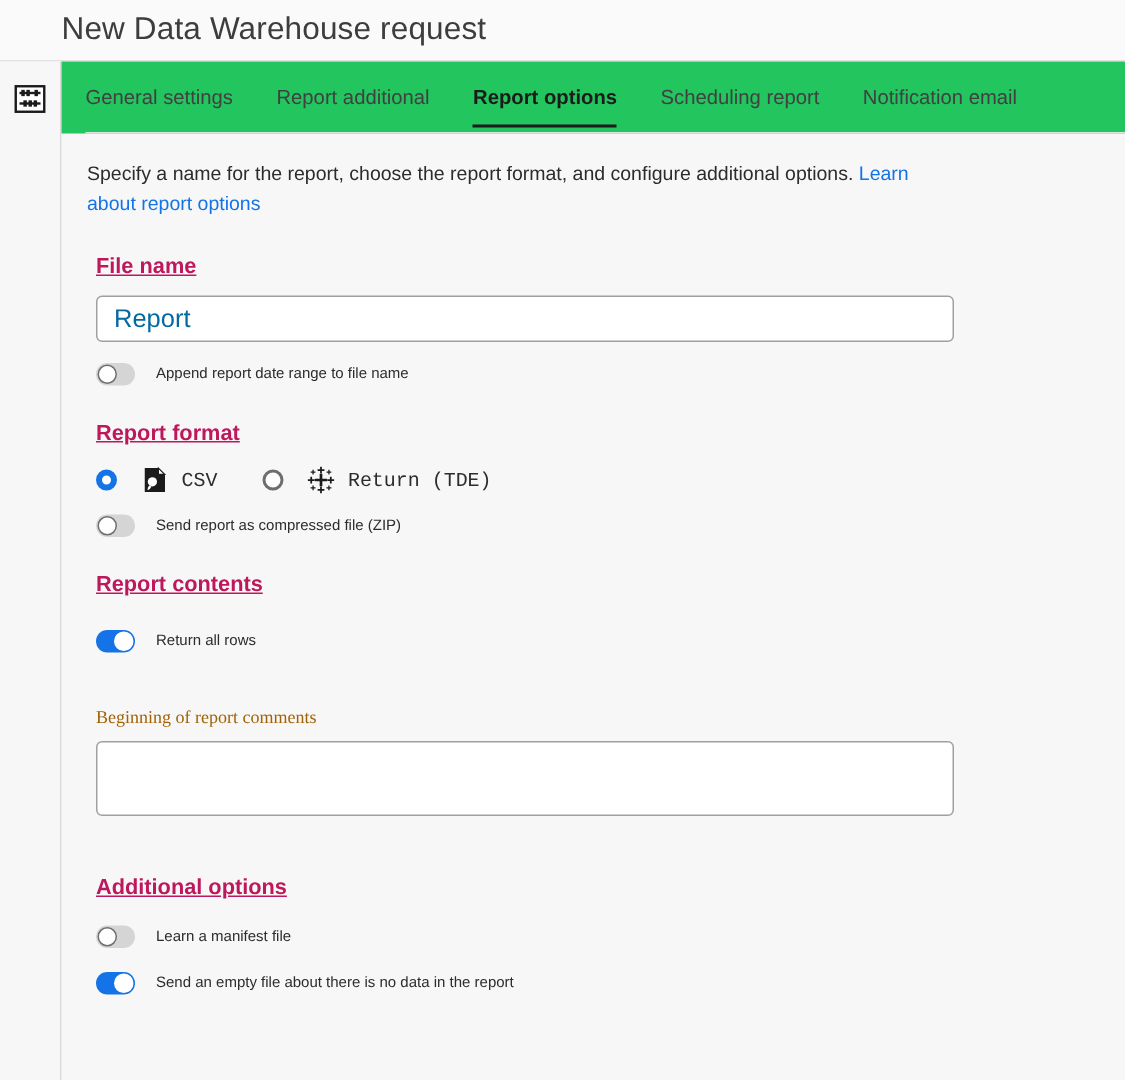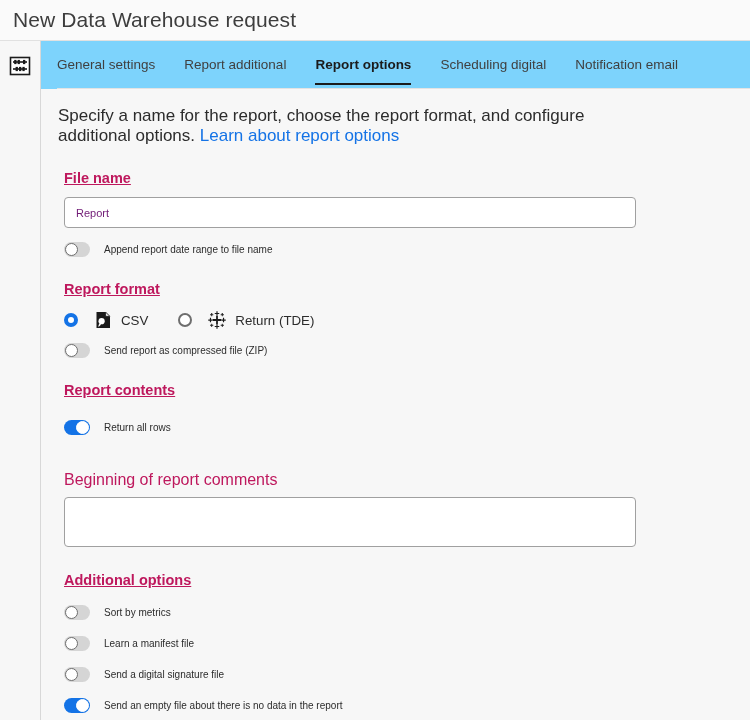--- a/index.html
+++ b/index.html
@@ -16,20 +16,21 @@
   }
 
   
   #app-header {
     height: 41px;
     background: #fafafa;
     border-bottom: 1px solid #e1e1e1;
     display: flex;
     align-items: center;
     box-sizing: border-box;
+    padding-left: 28px;
   }
   #page-title {
     font-size: 21px;
     font-weight: 400;
     color: #3d3d3d;
     padding-left: 13px;
     letter-spacing: .1px;
     white-space: nowrap;
   }
 
@@ -65,21 +66,21 @@
     min-width: 0;
     display: flex;
     flex-direction: column;
     background: #f7f7f7;
   }
 
   
   #tabstrip {
     height: 48px;
     min-height: 48px;
-    background: #7dd3fc;
+    background: #22c55e;
     display: flex;
     align-items: flex-start;
     padding-left: 16px;
     position: relative;
     box-sizing: border-box;
   }
   #tabstrip::after {
     content: "";
     position: absolute;
     left: 16px;
@@ -112,21 +113,21 @@
     z-index: 2;
   }
 
   
   #content {
     flex: 1;
     padding: 17px 0 0 17px;
     overflow: hidden;
   }
   #intro {
-    font-size: 17px;
+    font-size: 13px;
     line-height: 20px;
     color: #2c2c2c;
     max-width: 572px;
   }
   #intro a {
     color: #1473e6;
     text-decoration: none;
   }
 
   .section-head {
@@ -139,22 +140,22 @@
 
   .text-input {
     margin: 11px 0 0 6px;
     width: 572px;
     height: 31px;
     box-sizing: border-box;
     border: 1px solid #a0a0a0;
     border-radius: 4px;
     background: #ffffff;
     font-family: "Liberation Sans", sans-serif;
-    font-size: 11px;
-    color: #701a75;
+    font-size: 17px;
+    color: #0369a1;
     padding: 0 11px;
     outline: none;
   }
 
   
   .switch-row {
     display: flex;
     align-items: center;
     margin: 14px 0 0 6px;
     cursor: pointer;
@@ -191,20 +192,21 @@
     color: #2c2c2c;
     margin-left: 14px;
     white-space: nowrap;
   }
 
   
   #format-row {
     display: flex;
     align-items: flex-end;
     margin: 14px 0 0 6px;
+    font-family: Liberation Mono, monospace;
   }
   .radio-group {
     display: flex;
     align-items: center;
   }
   .radio {
     width: 14px;
     height: 14px;
     border-radius: 50%;
     box-sizing: border-box;
@@ -235,42 +237,43 @@
   }
   .radio-gap {
     width: 30px;
   }
 
   
   #comments-block {
     margin-top: 36px;
   }
   .field-label {
-    font-size: 16px;
-    color: #be185d;
+    font-size: 12px;
+    color: #a16207;
     margin-left: 6px;
+    font-family: Liberation Serif, serif;
   }
   .textarea {
     display: block;
     margin: 8px 0 0 6px;
     width: 572px;
     height: 50px;
     box-sizing: border-box;
     border: 1px solid #a0a0a0;
     border-radius: 4px;
     background: #ffffff;
     resize: none;
     font-family: "Liberation Sans", sans-serif;
     font-size: 13.3px;
     color: #2c2c2c;
     padding: 7px 11px;
     outline: none;
   }
 
-  #additional-head { margin-top: 25px; }
+  #additional-head { margin-top: 40px; }
   #additional-list .switch-row:first-child { margin-top: 17px; }
   #additional-list .switch-row { margin-top: 16px; }
 </style>
 </head>
 <body>
 
 <div id="app-header">
   <div id="page-title">New Data Warehouse request</div>
 </div>
 
@@ -291,21 +294,21 @@
       </svg>
     </div>
   </div>
 
   <div id="main-col">
 
     <div id="tabstrip">
       <div class="tab">General settings</div>
       <div class="tab">Report additional</div>
       <div class="tab is-selected">Report options</div>
-      <div class="tab">Scheduling digital</div>
+      <div class="tab">Scheduling report</div>
       <div class="tab">Notification email</div>
     </div>
 
     <div id="content">
 
       <div id="intro"><span>Specify a name for the report, choose the report format, and configure additional options. </span><a href="#">Learn about report options</a></div>
 
       
       <div class="section-head">File name</div>
       <input class="text-input" type="text" value="Report" style="">
@@ -395,33 +398,21 @@
       </div>
 
       
       <div class="section-head" id="additional-head">Additional options</div>
 
       <div id="additional-list">
         <div class="switch-row">
           <div class="switch">
             <div class="knob"></div>
           </div>
-          <div class="switch-label">Sort by metrics</div>
-        </div>
-        <div class="switch-row">
-          <div class="switch">
-            <div class="knob"></div>
-          </div>
           <div class="switch-label">Learn a manifest file</div>
-        </div>
-        <div class="switch-row">
-          <div class="switch">
-            <div class="knob"></div>
-          </div>
-          <div class="switch-label">Send a digital signature file</div>
         </div>
         <div class="switch-row">
           <div class="switch on">
             <div class="knob"></div>
           </div>
           <div class="switch-label">Send an empty file about there is no data in the report</div>
         </div>
       </div>
 
     </div>

